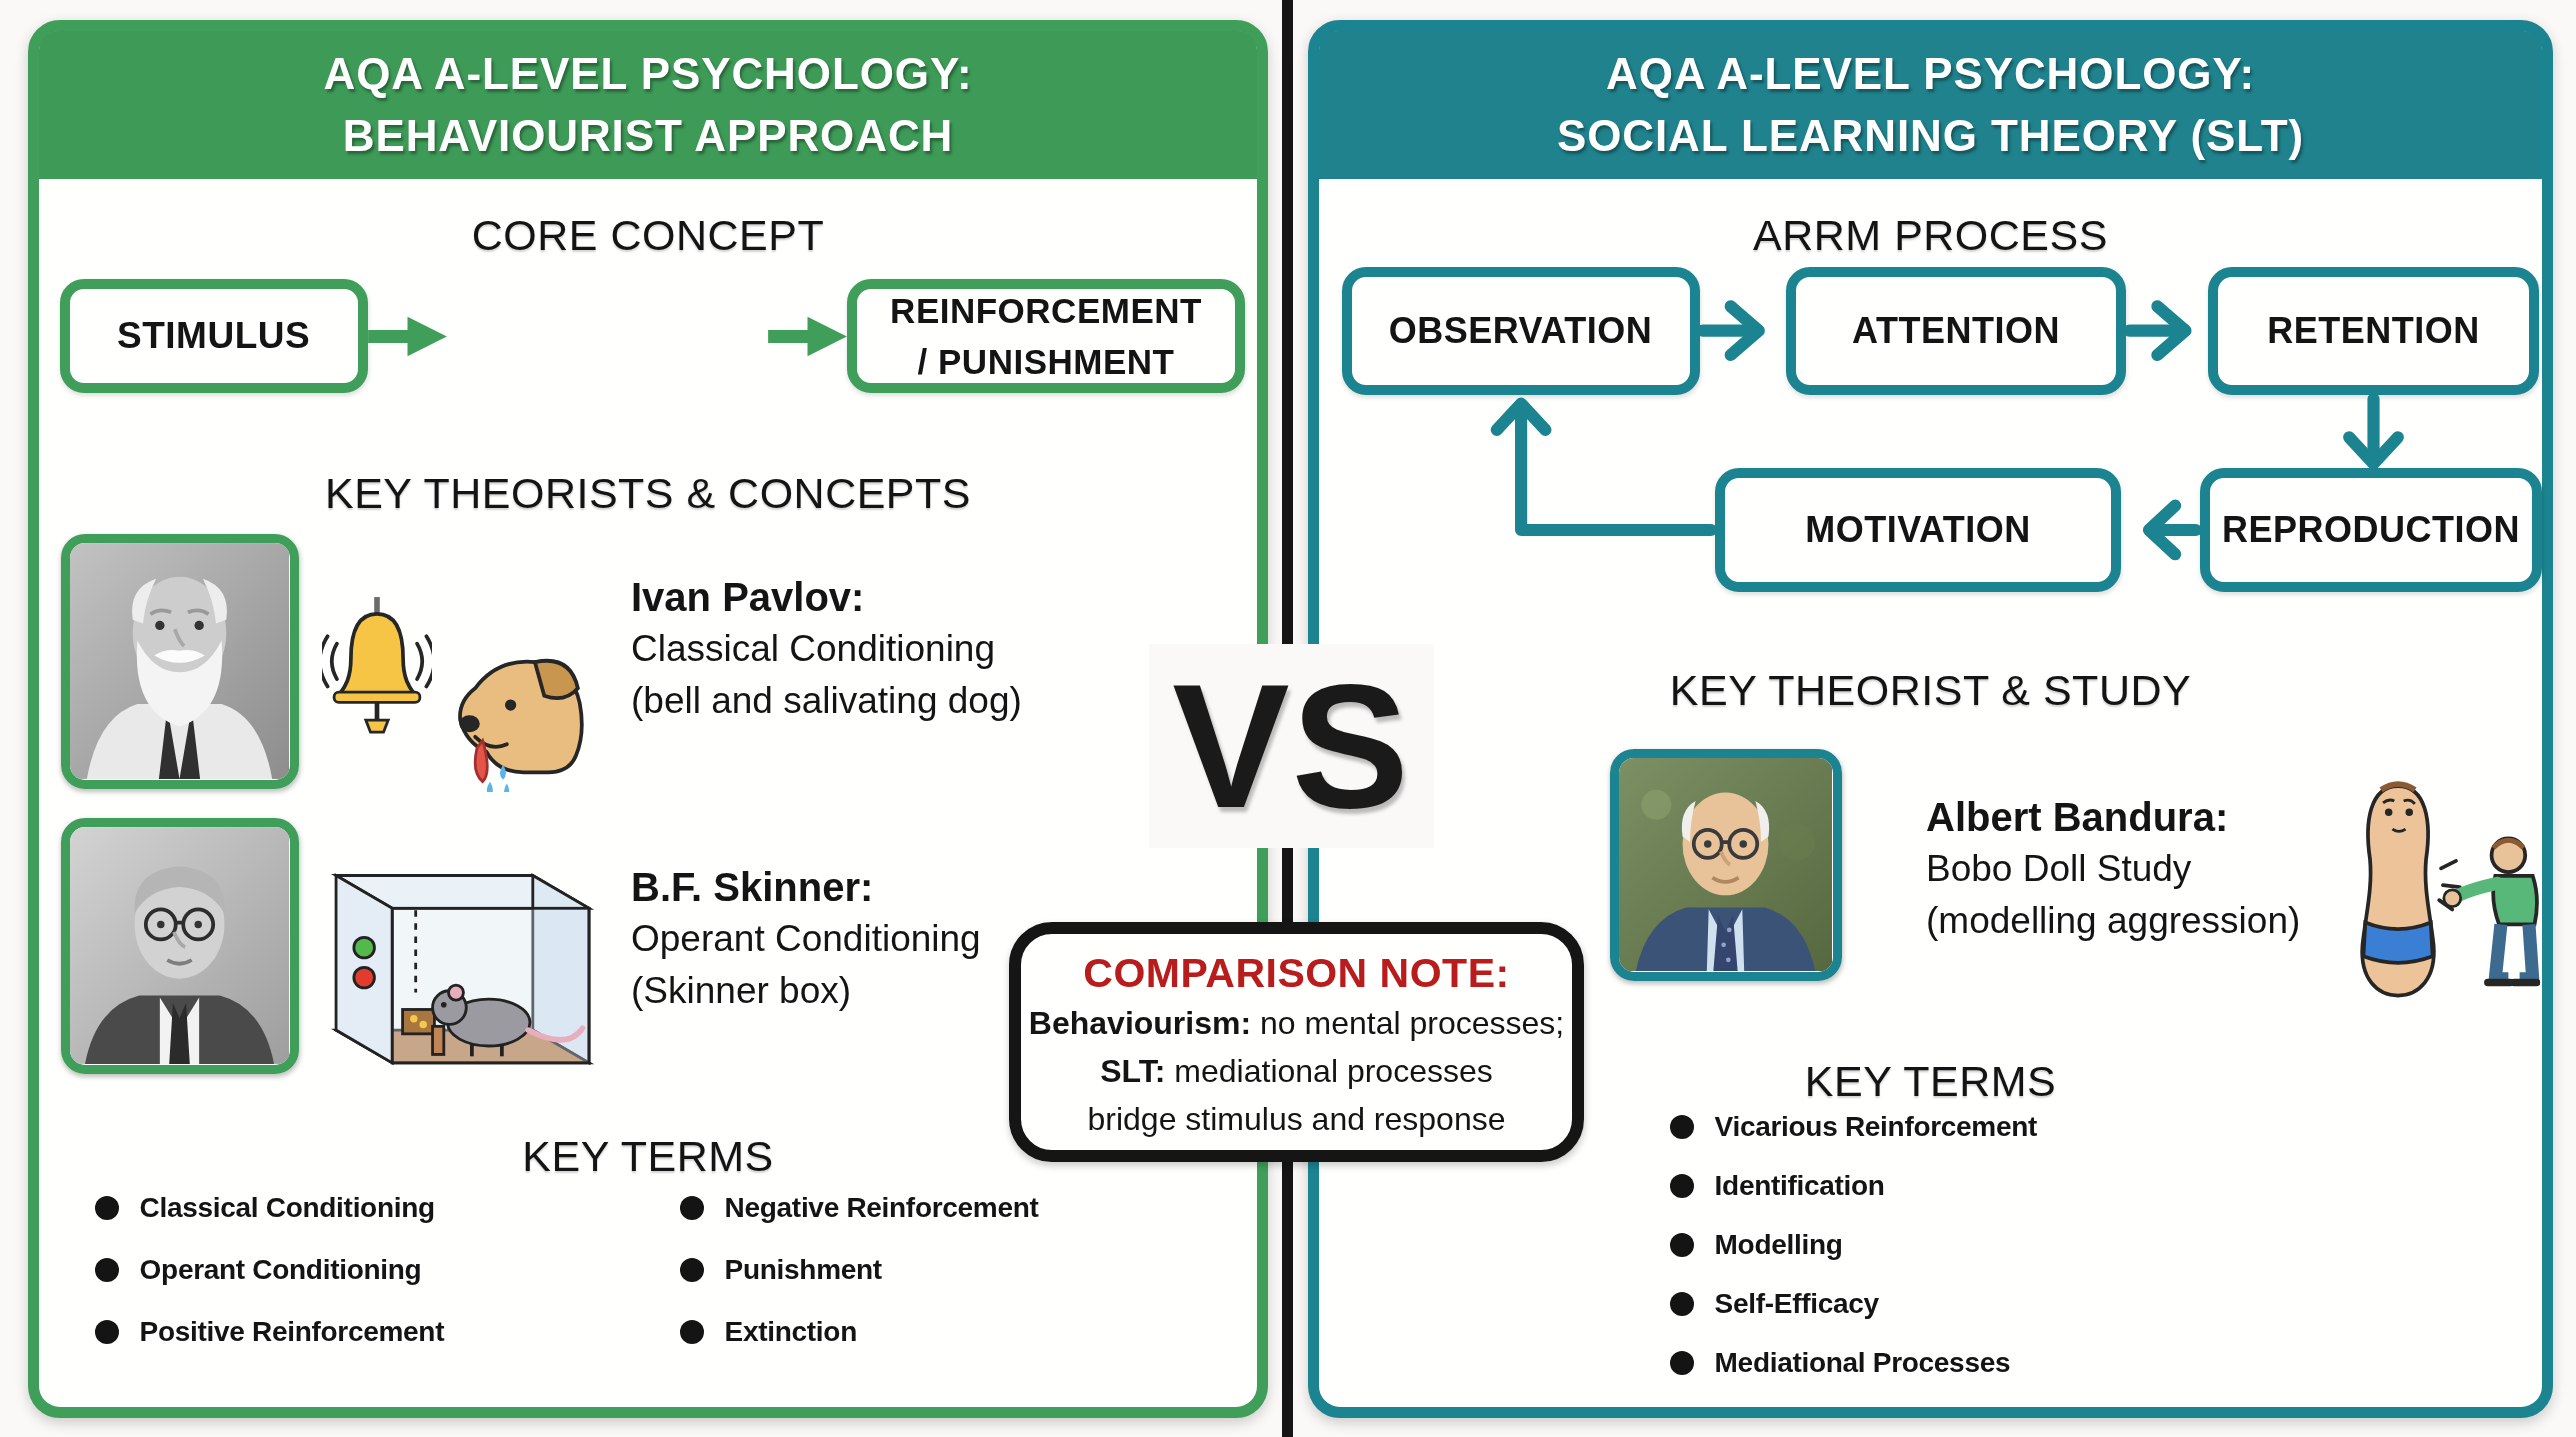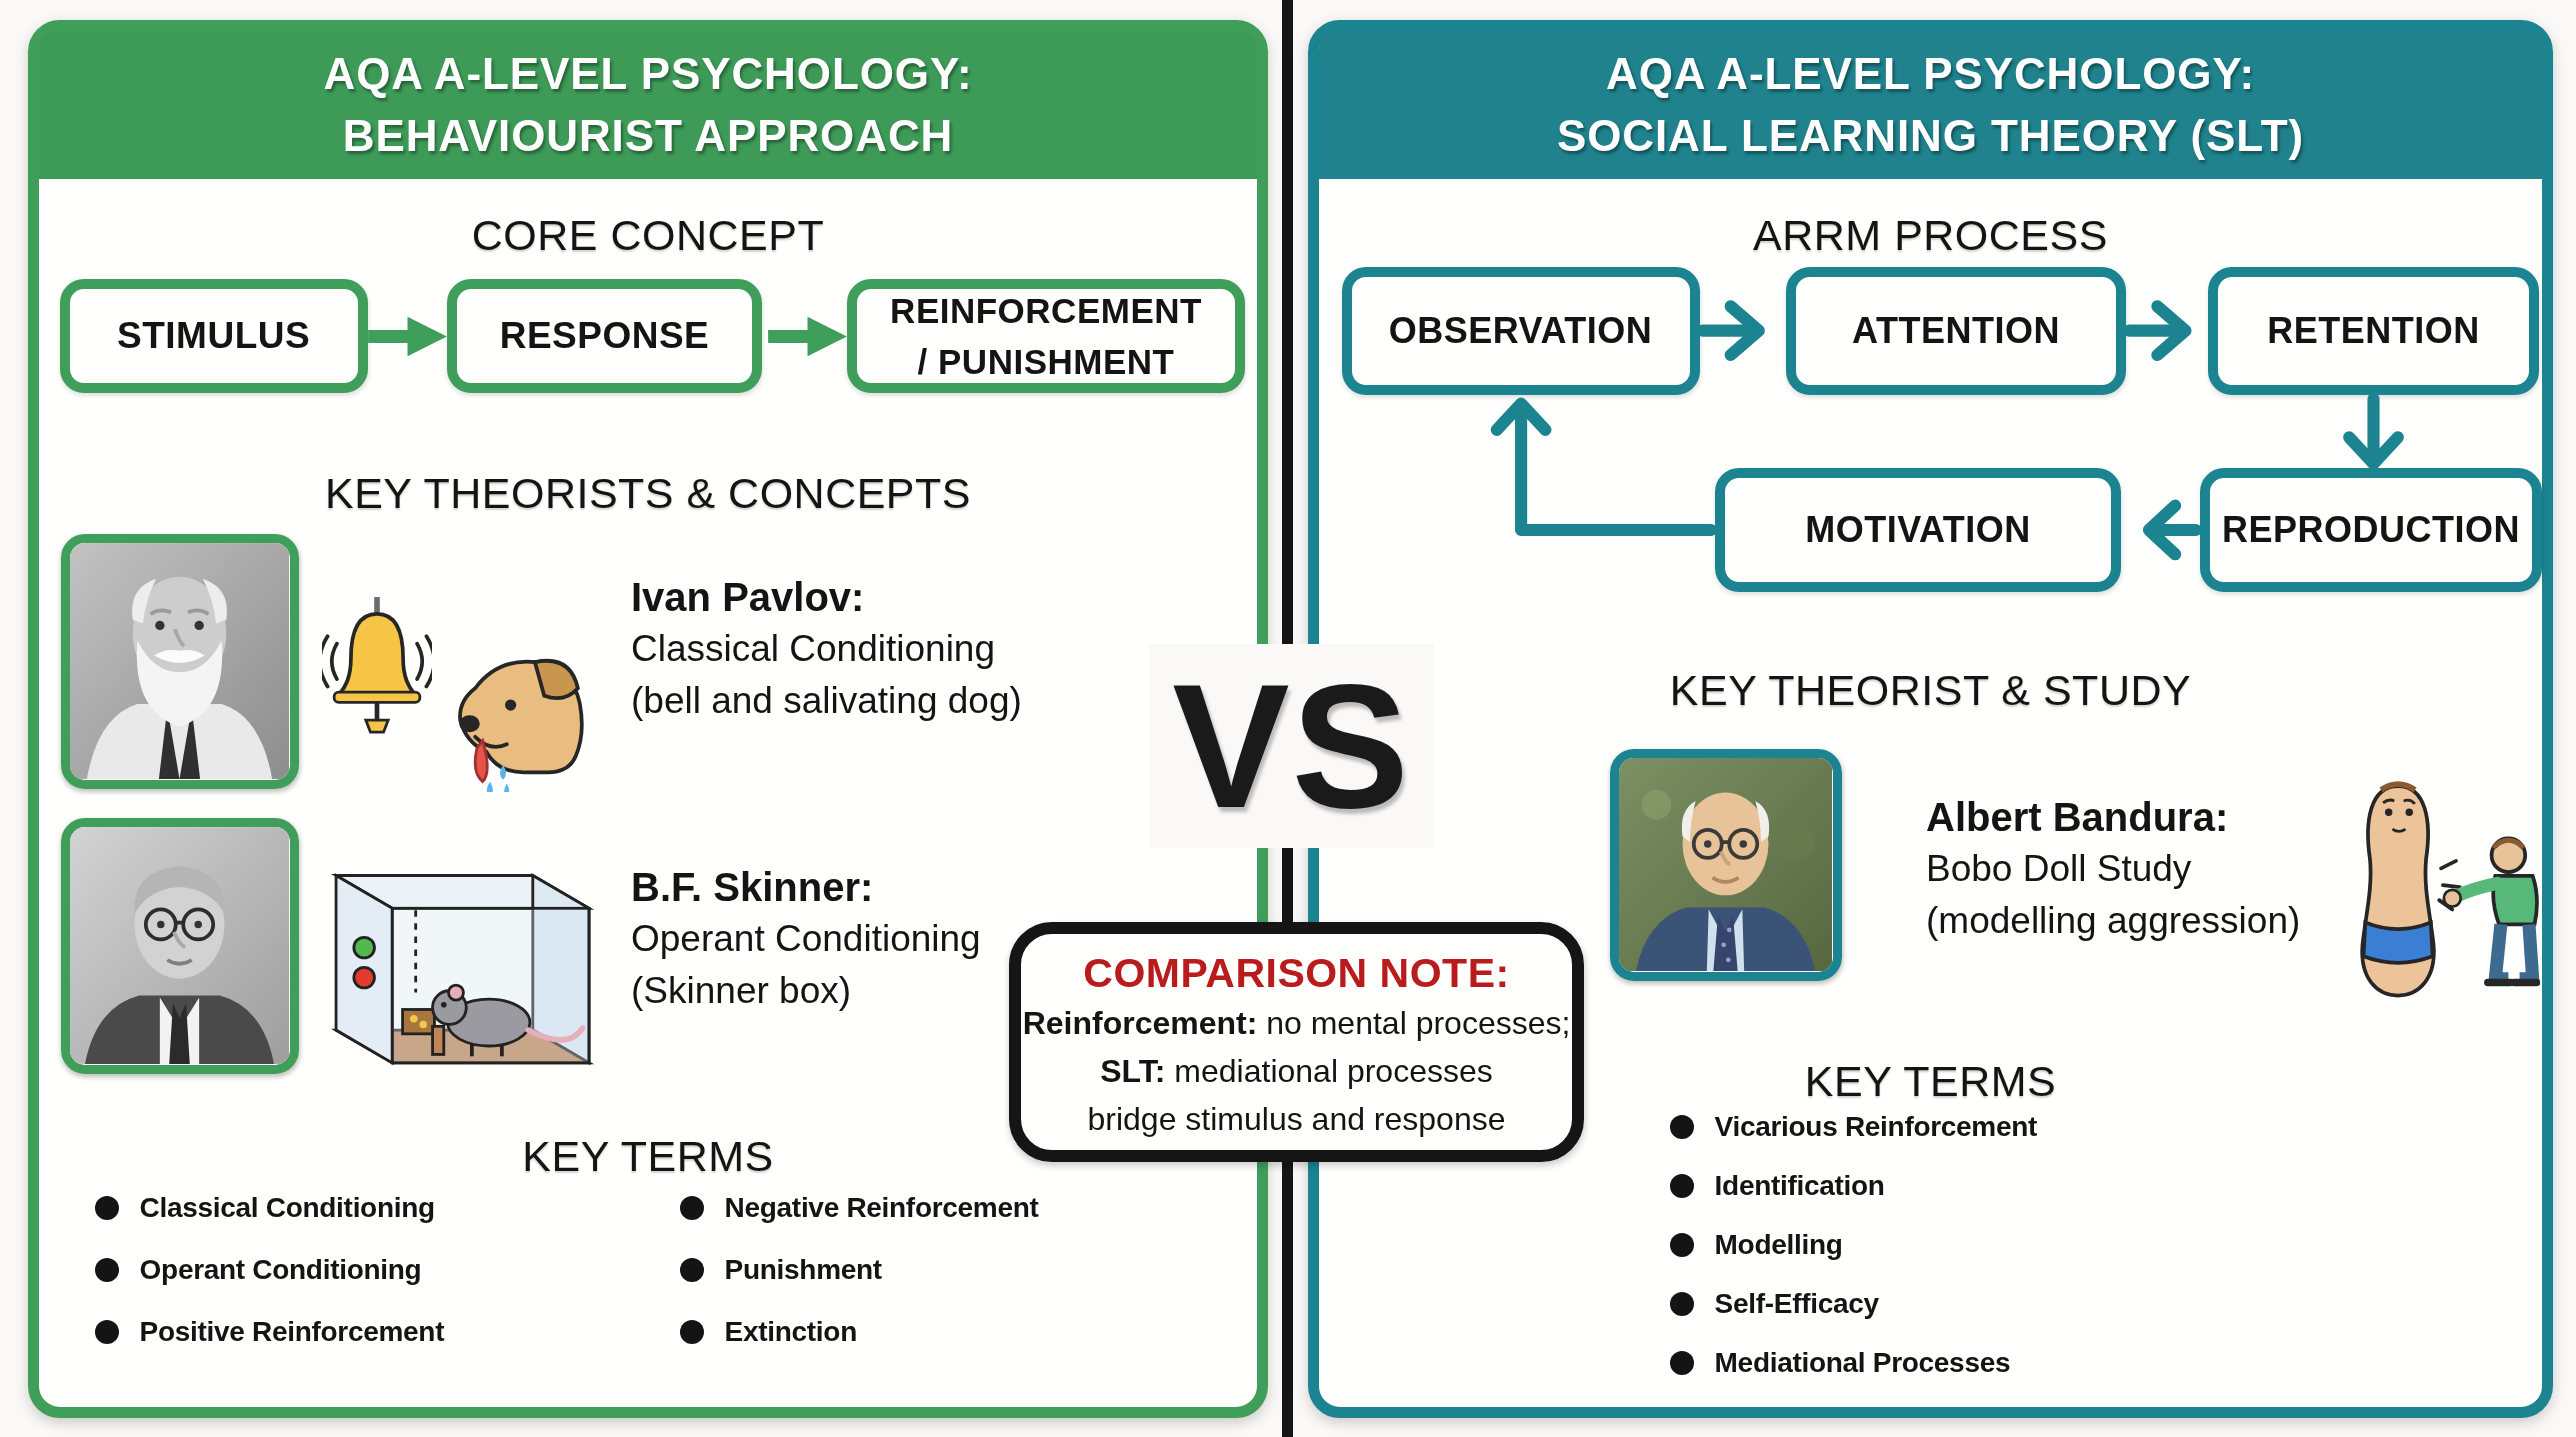--- a/index.html
+++ b/index.html
@@ -78,24 +78,20 @@
 
     <h2 class="section-heading" style="top:180px;">CORE CONCEPT</h2>
 
     <div class="flow-box" style="left:20.6px;top:248px;width:308px;height:114px;">
       <span>STIMULUS</span>
       <span></span>
     </div>
     <svg class="abs" style="left:329px;top:283px;" width="79" height="45" viewBox="0 0 84 48">
       <polygon points="0,17 42,17 42,3 84,24 42,45 42,31 0,31" fill="#3f9e5a"></polygon>
     </svg>
-    <div class="flow-box" style="left:408px;top:248px;width:315px;height:114px;">
-      <span>RESPONSE</span>
-      <span></span>
-    </div>
     <svg class="abs" style="left:729px;top:283px;" width="79" height="45" viewBox="0 0 84 48">
       <polygon points="0,17 42,17 42,3 84,24 42,45 42,31 0,31" fill="#3f9e5a"></polygon>
     </svg>
     <div class="flow-box" style="left:808px;top:248px;width:398px;height:114px;font-size:35px;justify-content:space-between;">
       <span>REINFORCEMENT</span>
       <span>/ PUNISHMENT</span>
     </div>
 
     <h2 class="section-heading" style="top:438px;">KEY THEORISTS &amp; CONCEPTS</h2>
 
@@ -342,19 +338,19 @@
       <span class="term-label">Mediational Processes</span>
     </div>
   </section>
 
   <div class="vs-block">
     <span class="vs-text">VS</span>
   </div>
 
   <div class="note-box">
     <div class="note-heading">COMPARISON NOTE:</div>
-    <div class="note-line"><b>Reinforcement:</b><span> no mental processes;</span></div>
+    <div class="note-line"><b>Behaviourism:</b><span> no mental processes;</span></div>
     <div class="note-line"><b>SLT:</b><span> mediational processes</span></div>
     <div class="note-line">bridge stimulus and response</div>
   </div>
 
 </div>
 
 
 </body></html>

